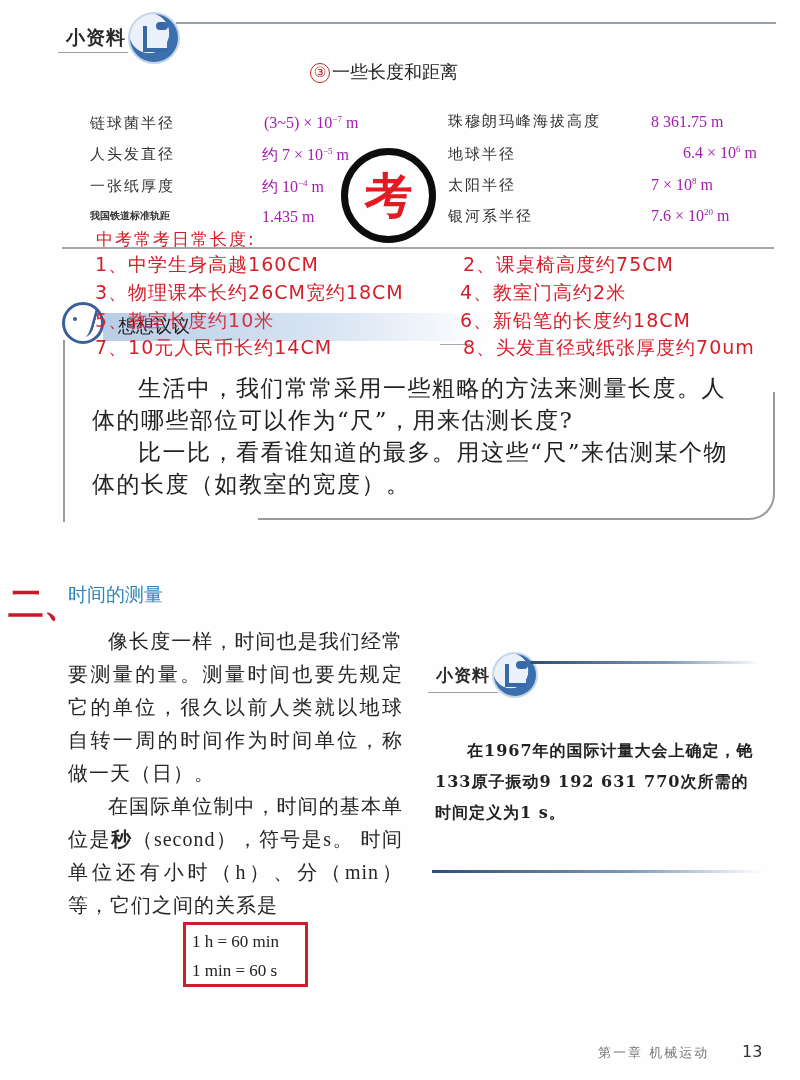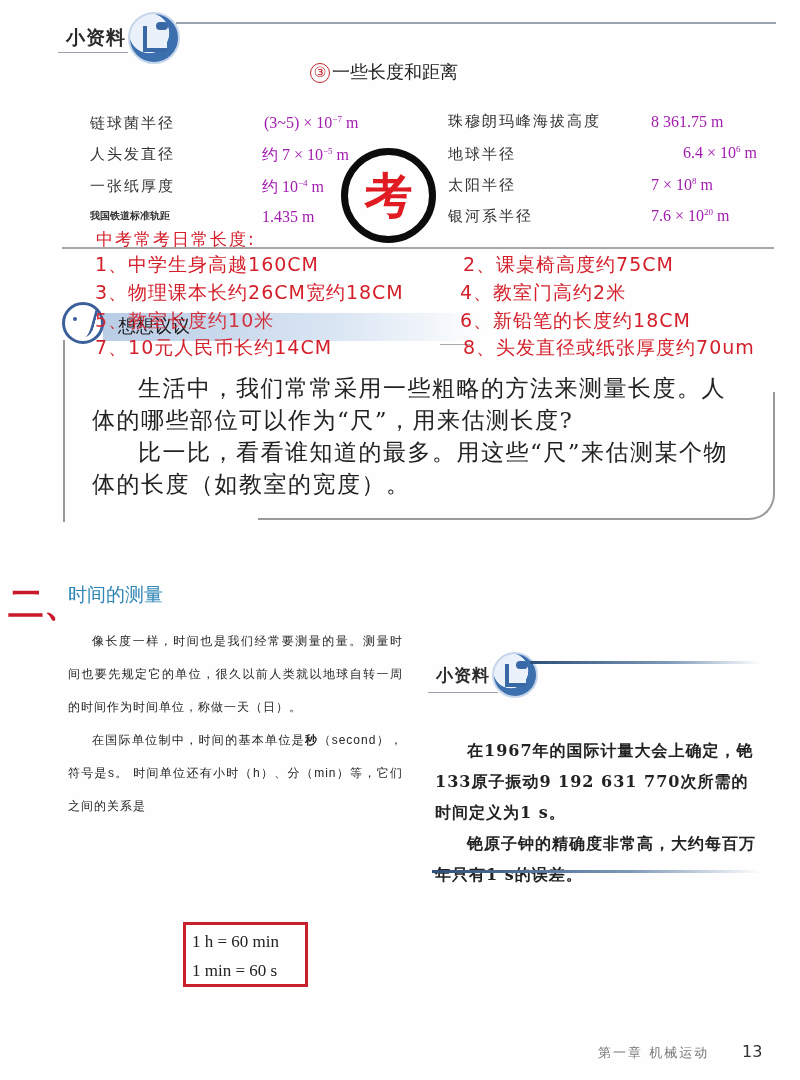--- a/index.html
+++ b/index.html
@@ -36,21 +36,21 @@
   .face-icon::before { content: ""; position: absolute; left: 15px; top: 4px; width: 12px; height: 28px; border-right: 3px solid #3a5f9a; border-radius: 0 0 40% 0; transform: skewX(-15deg); }
   .face-icon::after { content: ""; position: absolute; left: 8px; top: 12px; width: 4px; height: 4px; border-radius: 50%; background: #3a5f9a; }
   .discuss-box { position: absolute; left: 63px; top: 340px; width: 712px; height: 182px; border-left: 2px solid #9a9a9a; }
   .discuss-box-r { position: absolute; left: 258px; top: 392px; width: 517px; height: 128px; border-right: 2px solid #9a9a9a; border-bottom: 2px solid #9a9a9a; border-radius: 0 0 26px 0; }
   .para { position: absolute; font-size: 23px; line-height: 32px; color: #222; letter-spacing: 1.5px; text-indent: 2em; }
 
   
   .red-two { position: absolute; left: 8px; top: 580px; color: #c9182a; font-size: 36px; font-family: "DejaVu Sans", sans-serif; font-weight: bold; }
   .sec2-title { position: absolute; left: 68px; top: 582px; font-family: Liberation Serif, serif; font-size: 19px; color: #2f86b6; }
 
-  .body-col { position: absolute; left: 68px; top: 625px; width: 335px; font-family: Liberation Sans, sans-serif; font-size: 12px; line-height: 33px; color: #262626; letter-spacing: 1px; }
+  .body-col { position: absolute; left: 68px; top: 625px; width: 335px; font-family: Liberation Serif, serif; font-size: 20px; line-height: 33px; color: #262626; letter-spacing: 1px; }
   .body-col p { text-indent: 2em; text-align: justify; }
   .body-col b { font-weight: bold; }
 
   .formula-box { position: absolute; left: 183px; top: 922px; width: 125px; height: 65px; border: 3px solid #c9202e; padding: 2px 6px; font-family: "Liberation Serif", serif; font-size: 17px; line-height: 29px; color: #222; }
 
   
   .info-text { position: absolute; left: 435px; top: 735px; width: 325px; font-size: 16px; line-height: 31px; color: #222; letter-spacing: 1px; font-weight: bold; }
   .info-text p { text-indent: 2em; }
   .blue-line { position: absolute; left: 432px; top: 870px; width: 330px; height: 3px; background: linear-gradient(90deg, #2d4f78 0%, #7d99b8 60%, rgba(220,228,236,0) 100%); }
   .blue-line-top { position: absolute; left: 530px; top: 661px; width: 230px; height: 3px; background: linear-gradient(90deg, #2d4f78 0%, #7d99b8 60%, rgba(220,228,236,0) 100%); }
@@ -144,18 +144,17 @@
   <span class="badge-icon" style="width:46px;height:46px;">
       <span class="doc" style="left:11px;top:10px;width:21px;height:23px;"></span>
       <span class="clip" style="left:22px;top:7px;"></span>
     </span>
 </div>
 <div class="blue-line-top"></div>
 <div class="head-underline" style="left:428px;top:692px;width:70px;"></div>
 
 <div class="info-text">
   <p>在1967年的国际计量大会上确定，铯133原子振动9 192 631 770次所需的时间定义为1 s。</p>
-  <p>铯原子钟的精确度非常高，大约每百万年只有1 s的误差。</p>
 </div>
 <div class="blue-line"></div>
 
 <div class="footer">第一章  机械运动</div>
 <div class="page-num">13</div>
 
 </body></html>

